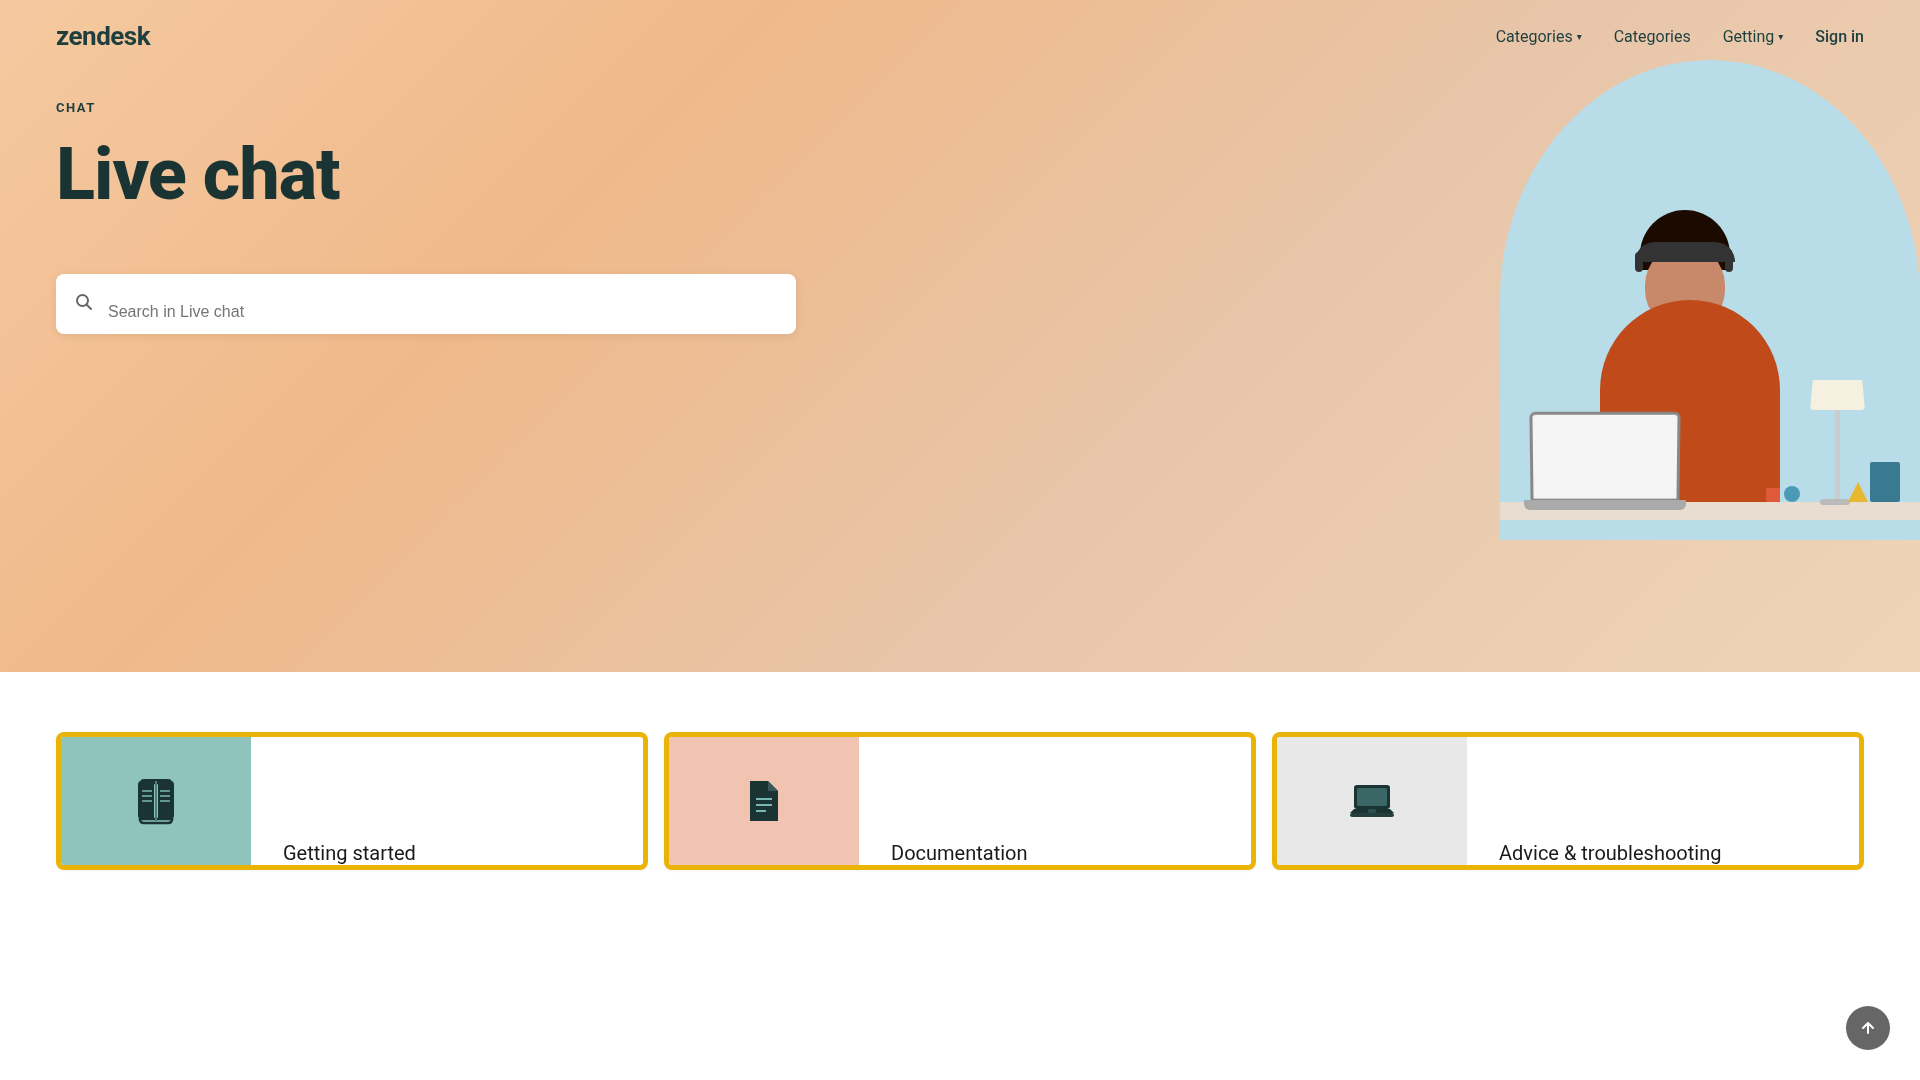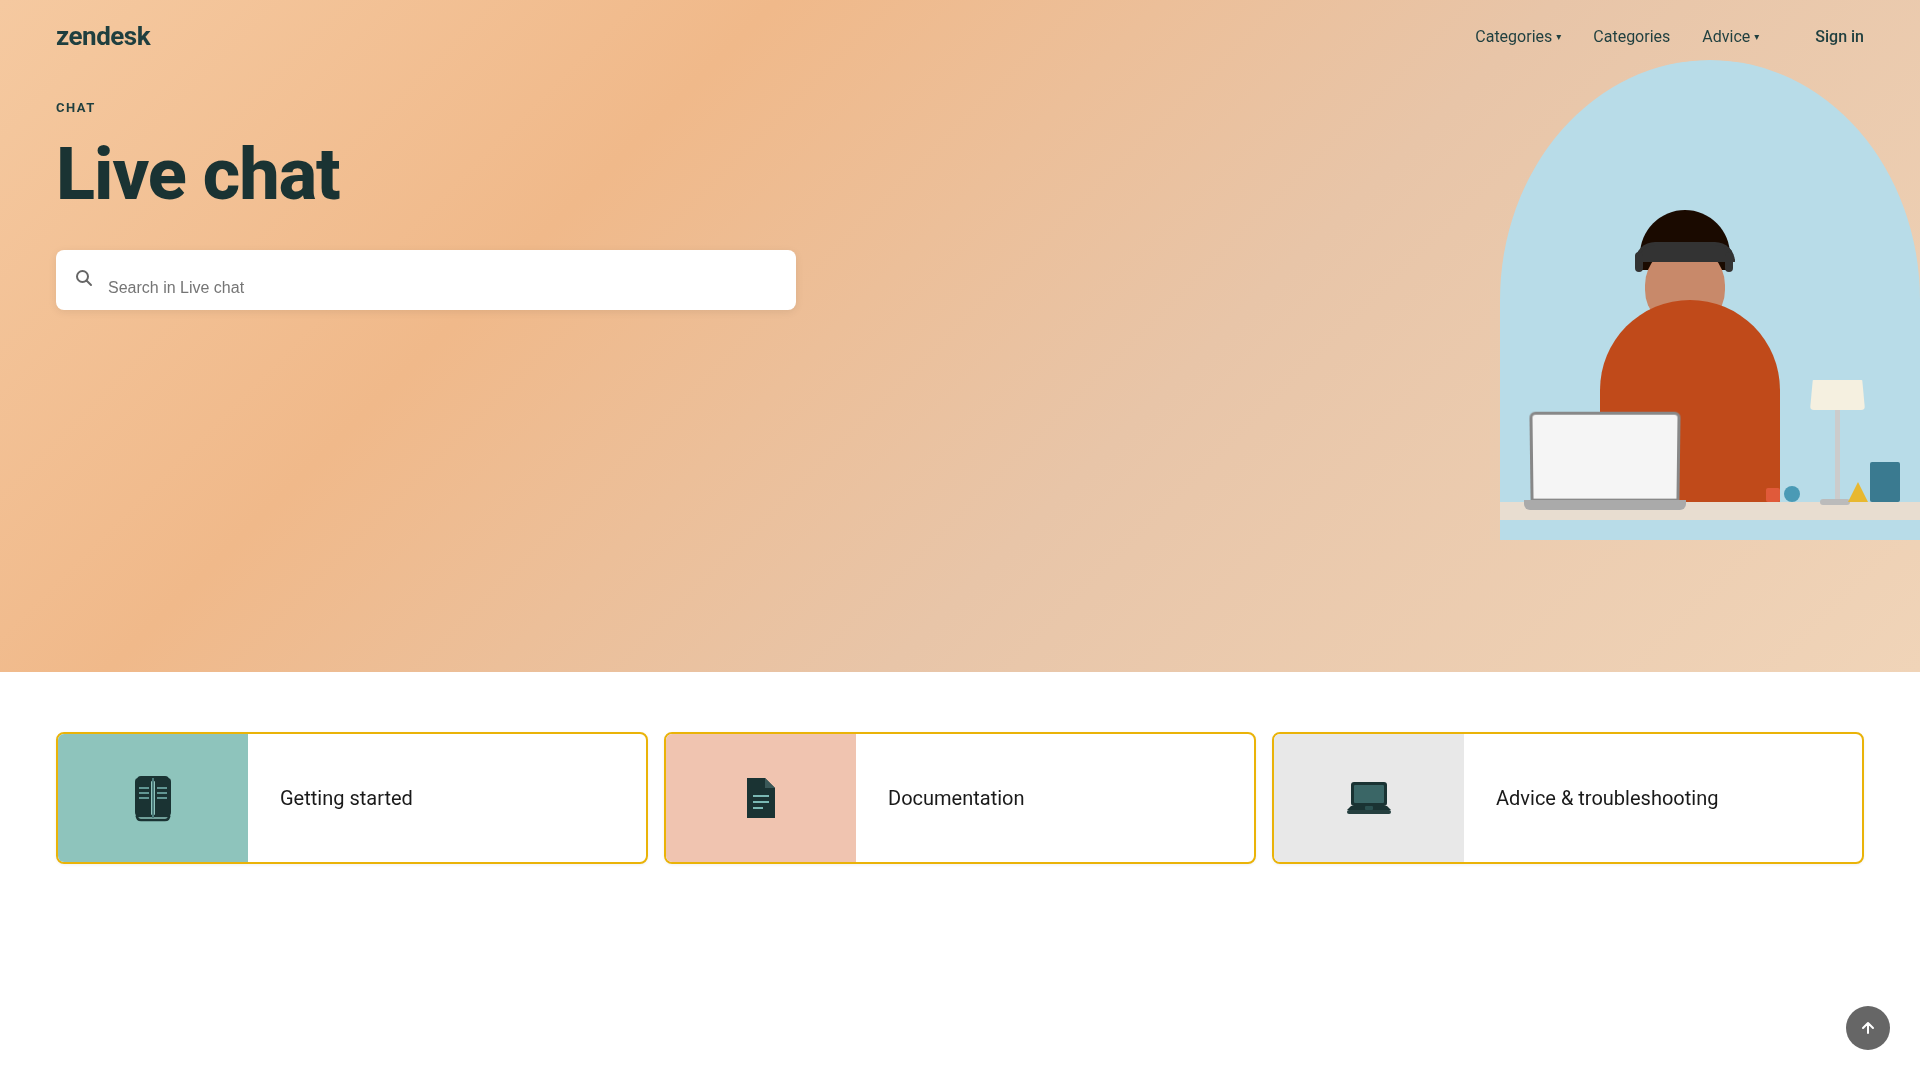--- a/index.html
+++ b/index.html
@@ -55,21 +55,20 @@
 
     .nav-item .chevron {
       font-size: 10px;
     }
 
     .sign-in {
       font-size: 16px;
       color: #1f3f3f;
       font-weight: 500;
       cursor: pointer;
-      margin-left: 24px;
     }
 
     
     .hero {
       position: relative;
       width: 100%;
       height: 672px;
       background: linear-gradient(135deg, #f5c9a0 0%, #f0b98a 30%, #e8c5a8 60%, #f0d4b8 100%);
       overflow: hidden;
     }
@@ -88,21 +87,21 @@
       color: #1f3f3f;
       text-transform: uppercase;
       margin-bottom: 20px;
     }
 
     .hero-title {
       font-size: 72px;
       font-weight: 800;
       color: #1a3333;
       line-height: 1.1;
-      margin-bottom: 36px;
+      margin-bottom: 60px;
       letter-spacing: -1px;
     }
 
     .search-container {
       position: relative;
       width: 740px;
     }
 
     .search-box {
       width: 100%;
@@ -149,28 +148,28 @@
     
     .cards-section {
       background: #ffffff;
       padding: 60px 56px 40px;
       display: flex;
       gap: 16px;
     }
 
     .card {
       display: flex;
-      align-items: center;
+      align-items: flex-end;
       border-radius: 8px;
       overflow: hidden;
       flex: 1;
       min-height: 128px;
       background: #fff;
       box-shadow: 0 1px 3px rgba(0,0,0,0.06);
-      border: 2px solid #eab308;
+      border: 5px solid #eab308;
       cursor: pointer;
     }
 
     .card-icon-box {
       width: 190px;
       min-width: 190px;
       height: 128px;
       display: flex;
       align-items: center;
       justify-content: center;
@@ -224,21 +223,21 @@
   <div class="logo">zendesk</div>
   <nav class="nav">
     <div class="nav-item">
       <span>Categories</span>
       <span class="chevron">▾</span>
     </div>
     <div class="nav-item">
       <span>Categories</span>
     </div>
     <div class="nav-item">
-      <span>Advice</span>
+      <span>Getting</span>
       <span class="chevron">▾</span>
     </div>
     <div class="sign-in">Sign in</div>
   </nav>
 </header>
 
 <section class="hero">
   <div class="hero-content">
     <div class="hero-category">CHAT</div>
     <h1 class="hero-title">Live chat</h1>

